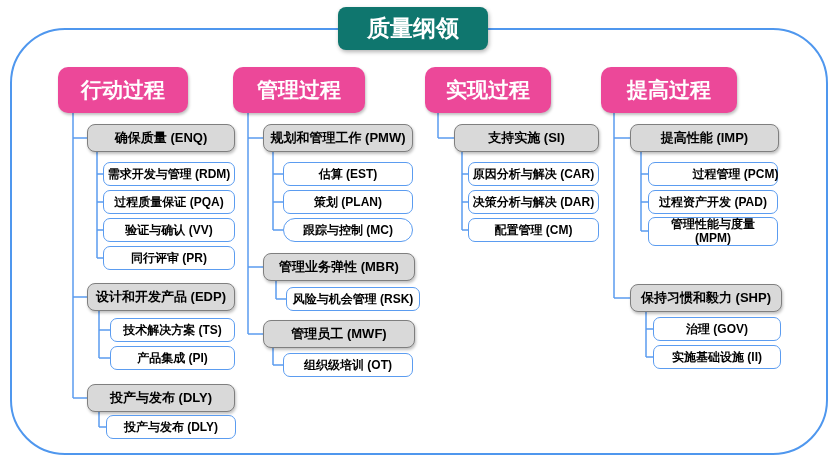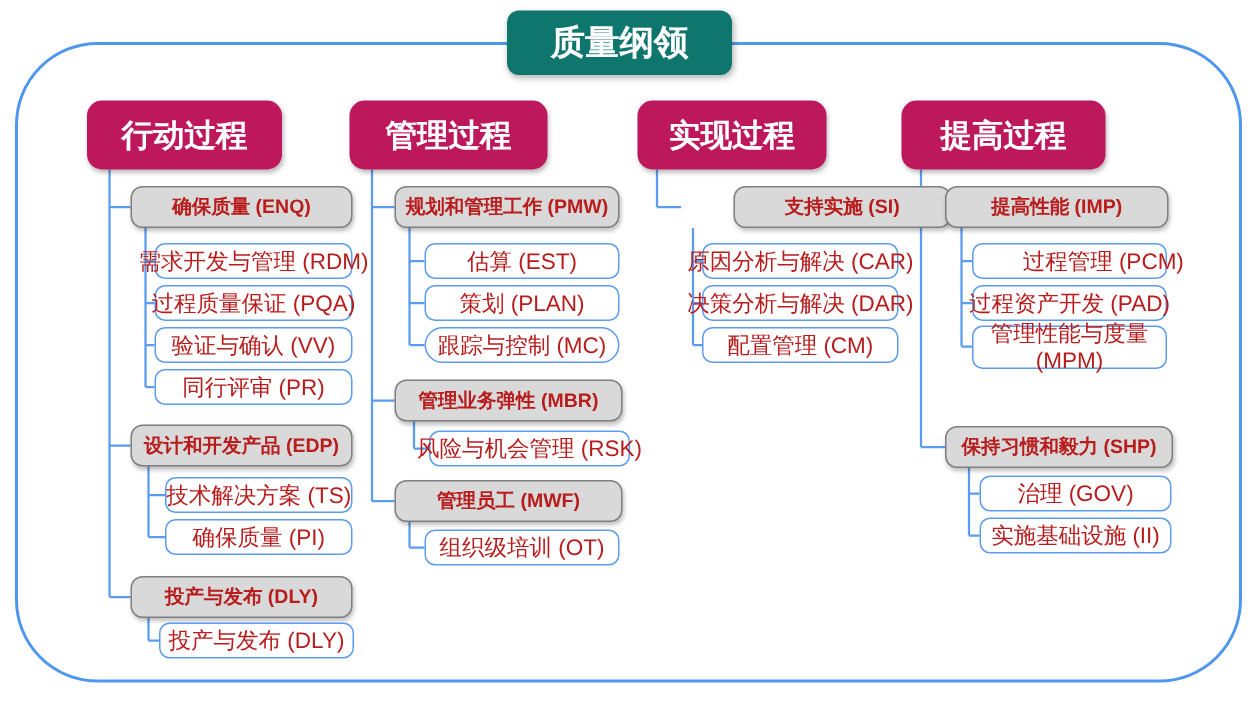--- a/index.html
+++ b/index.html
@@ -5,34 +5,34 @@
   html,body{margin:0;padding:0;background:#ffffff;}
   body{font-family:"Liberation Sans","DejaVu Sans",sans-serif;}
   #canvas{position:relative;width:839px;height:469px;background:#ffffff;overflow:hidden;}
 
   .frame{position:absolute;left:10px;top:28px;width:814px;height:423px;
          border:2px solid #4f97ee;border-radius:55px;background:transparent;}
 
   svg.connectors{position:absolute;left:0;top:0;width:839px;height:469px;pointer-events:none;}
 
   .node{position:absolute;display:flex;align-items:center;justify-content:center;
-        text-align:center;box-sizing:border-box;color:#b91c1c;}
+        text-align:center;box-sizing:border-box;color:#000000;}
 
   .title-node{background:#0f766e;color:#fff;font-weight:bold;font-size:23px;
               border-radius:8px;box-shadow:1px 2px 4px rgba(0,0,0,0.3);z-index:3;}
 
-  .header-node{background:#be185d;color:#fff;font-weight:bold;font-size:21px;
+  .header-node{background:#ec4899;color:#fff;font-weight:bold;font-size:21px;
                border-radius:10px;box-shadow:1px 2px 3px rgba(0,0,0,0.25);z-index:2;}
 
   .gray-node{background:#d9d9d9;border:1.5px solid #7f7f7f;border-radius:8px;
              font-weight:bold;font-size:13px;white-space:nowrap;
              box-shadow:1px 2px 3px rgba(0,0,0,0.25);z-index:2;}
 
   .white-node{background:#ffffff;border:1.5px solid #5b9cf0;border-radius:7px;
-              font-weight:normal;font-size:15px;white-space:nowrap;z-index:2;}
+              font-weight:bold;font-size:12px;white-space:nowrap;z-index:2;}
 
   .white-node.wrap{white-space:normal;line-height:1.15;padding:0 4px;}
 </style>
 </head>
 <body>
 
 <div id="canvas">
 
   <div class="frame"></div>
 
@@ -63,41 +63,41 @@
   <div class="node header-node" style="left:58px;top:67px;width:130px;height:46px;">行动过程</div>
 
   <div class="node gray-node" style="left:87px;top:124px;width:148px;height:28px;">确保质量 (ENQ)</div>
   <div class="node white-node" style="left:103px;top:162px;width:132px;height:24px;">需求开发与管理 (RDM)</div>
   <div class="node white-node" style="left:103px;top:190px;width:132px;height:24px;">过程质量保证 (PQA)</div>
   <div class="node white-node" style="left:103px;top:218px;width:132px;height:24px;">验证与确认 (VV)</div>
   <div class="node white-node" style="left:103px;top:246px;width:132px;height:24px;">同行评审 (PR)</div>
 
   <div class="node gray-node" style="left:87px;top:283px;width:148px;height:28px;">设计和开发产品 (EDP)</div>
   <div class="node white-node" style="left:110px;top:318px;width:125px;height:24px;">技术解决方案 (TS)</div>
-  <div class="node white-node" style="left:110px;top:346px;width:125px;height:24px;">确保质量 (PI)</div>
+  <div class="node white-node" style="left:110px;top:346px;width:125px;height:24px;">产品集成 (PI)</div>
 
   <div class="node gray-node" style="left:87px;top:384px;width:148px;height:28px;">投产与发布 (DLY)</div>
   <div class="node white-node" style="left:106px;top:415px;width:130px;height:24px;">投产与发布 (DLY)</div>
 
   <div class="node header-node" style="left:233px;top:67px;width:132px;height:46px;">管理过程</div>
 
   <div class="node gray-node" style="left:263px;top:124px;width:150px;height:28px;">规划和管理工作 (PMW)</div>
   <div class="node white-node" style="left:283px;top:162px;width:130px;height:24px;">估算 (EST)</div>
   <div class="node white-node" style="left:283px;top:190px;width:130px;height:24px;">策划 (PLAN)</div>
   <div class="node white-node" style="left:283px;top:218px;width:130px;height:24px;border-radius:12px;">跟踪与控制 (MC)</div>
 
   <div class="node gray-node" style="left:263px;top:253px;width:152px;height:28px;">管理业务弹性 (MBR)</div>
   <div class="node white-node" style="left:286px;top:287px;width:134px;height:24px;">风险与机会管理 (RSK)</div>
 
   <div class="node gray-node" style="left:263px;top:320px;width:152px;height:28px;">管理员工 (MWF)</div>
   <div class="node white-node" style="left:283px;top:353px;width:130px;height:24px;">组织级培训 (OT)</div>
 
   <div class="node header-node" style="left:425px;top:67px;width:126px;height:46px;">实现过程</div>
 
-  <div class="node gray-node" style="left:454px;top:124px;width:145px;height:28px;margin-left:35px;">支持实施 (SI)</div>
+  <div class="node gray-node" style="left:454px;top:124px;width:145px;height:28px;">支持实施 (SI)</div>
   <div class="node white-node" style="left:468px;top:162px;width:131px;height:24px;">原因分析与解决 (CAR)</div>
   <div class="node white-node" style="left:468px;top:190px;width:131px;height:24px;">决策分析与解决 (DAR)</div>
   <div class="node white-node" style="left:468px;top:218px;width:131px;height:24px;">配置管理 (CM)</div>
 
   <div class="node header-node" style="left:601px;top:67px;width:136px;height:46px;">提高过程</div>
 
   <div class="node gray-node" style="left:630px;top:124px;width:149px;height:28px;">提高性能 (IMP)</div>
   <div class="node white-node" style="left:648px;top:162px;width:130px;height:24px;padding-left:45px;">过程管理 (PCM)</div>
   <div class="node white-node" style="left:648px;top:190px;width:130px;height:24px;">过程资产开发 (PAD)</div>
   <div class="node white-node wrap" style="left:648px;top:217px;width:130px;height:29px;">管理性能与度量 (MPM)</div>

